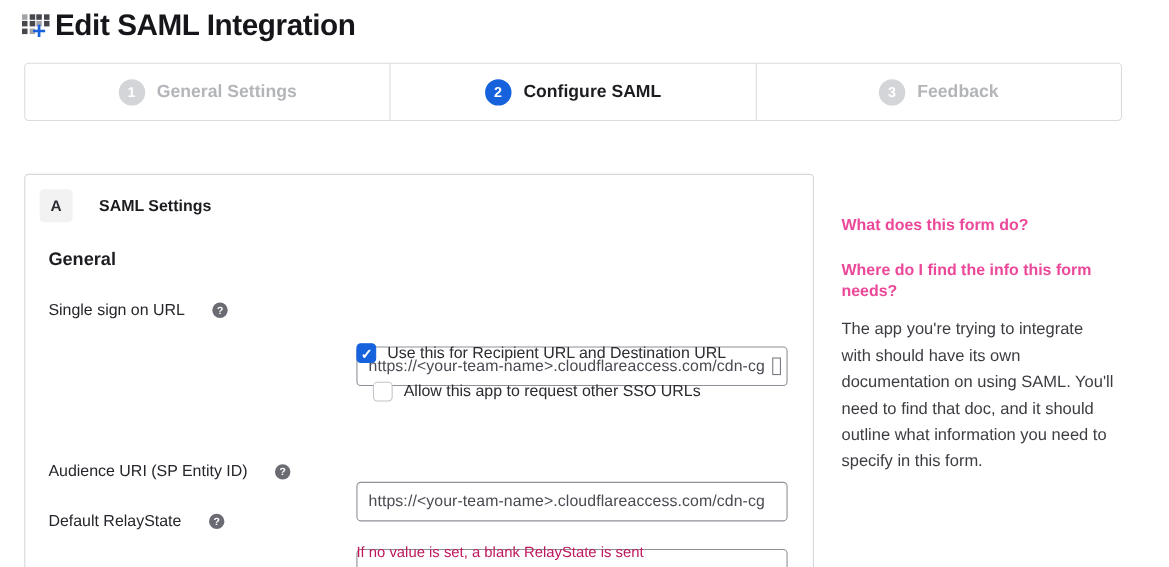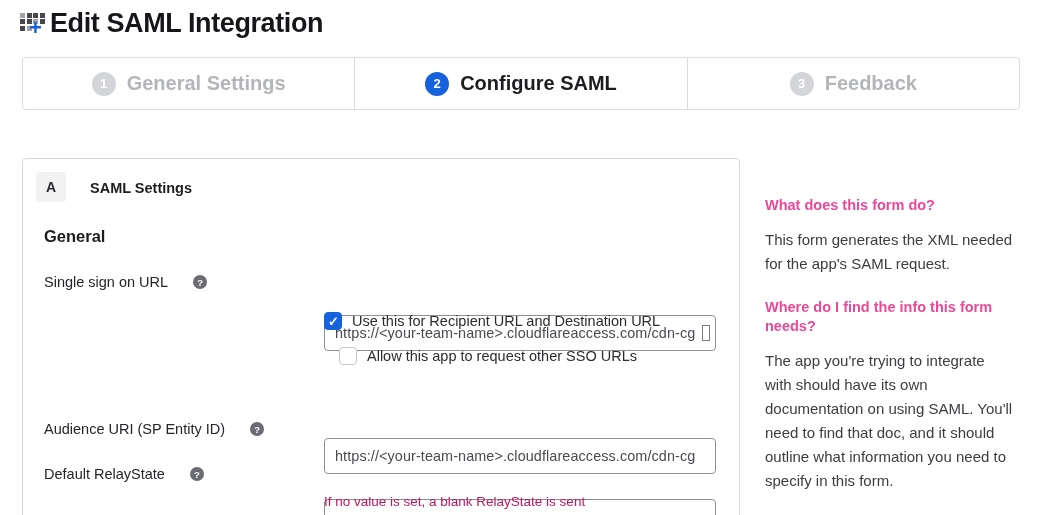--- a/index.html
+++ b/index.html
@@ -18,21 +18,21 @@
   .page-title { font-size:27px; font-weight:700; letter-spacing:-0.4px; color:#16161a; }
 
   
   .stepper { position:absolute; left:22px; top:57px; width:998px; height:53px;
     display:flex; border:1px solid #dcdce0; border-radius:4px; background:#fff; }
   .step { flex:1; display:flex; align-items:center; justify-content:center; gap:11px; }
   .step + .step { border-left:1px solid #dcdce0; }
   .step-circle { width:24px; height:24px; border-radius:50%; background:#d4d5d8;
     color:#fff; font-size:13px; font-weight:700; display:flex; align-items:center;
     justify-content:center; }
-  .step-label { font-size:20px; font-weight:700; color:#b3b5b9; }
+  .step-label { font-size:16px; font-weight:700; color:#b3b5b9; }
   .step.active .step-circle { background:#1662dd; }
   .step.active .step-label { color:#1d1d21; }
 
   
   .panel { position:absolute; left:22px; top:158px; width:718px; height:400px;
     border:1px solid #d8d8dc; border-radius:4px; background:#fff; }
   .section-badge { position:absolute; left:36px; top:172px; width:30px; height:30px;
     background:#f2f2f3; border-radius:4px; display:flex; align-items:center;
     justify-content:center; font-size:14px; font-weight:700; color:#2b2b30; }
   .section-title { position:absolute; left:90px; top:180px; font-size:14.5px; font-weight:700; }
@@ -142,16 +142,15 @@
   <span>Default RelayState</span>
   <span class="help-icon">?</span>
 </div>
 <div class="textbox" style="left:324px; top:455px;">
   <input type="text" value="" style="">
 </div>
 <div class="helper-text">If no value is set, a blank RelayState is sent</div>
 
 <div class="side">
   <h3>What does this form do?</h3>
-  <p>This form generates the XML needed for the app's SAML request.</p>
   <h3 class="q2">Where do I find the info this form needs?</h3>
   <p>The app you're trying to integrate with should have its own documentation on using SAML. You'll need to find that doc, and it should outline what information you need to specify in this form.</p>
 </div>
 
 </body></html>

